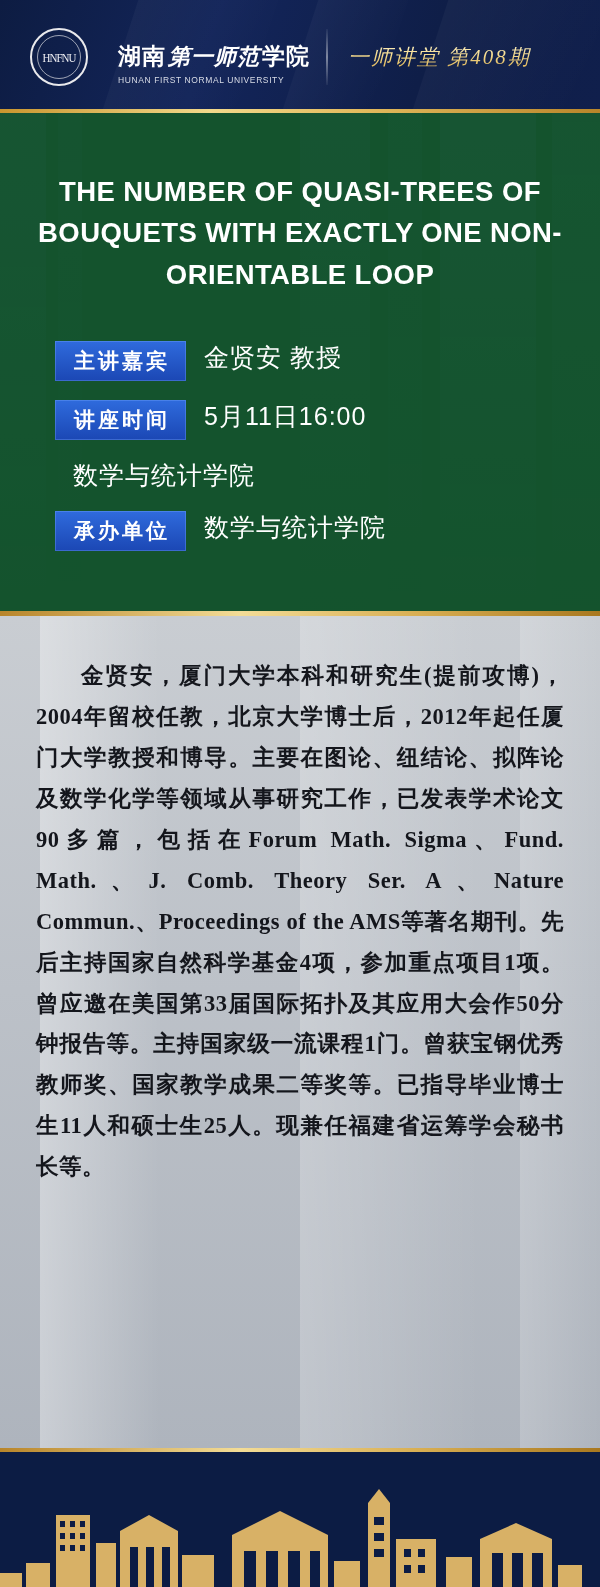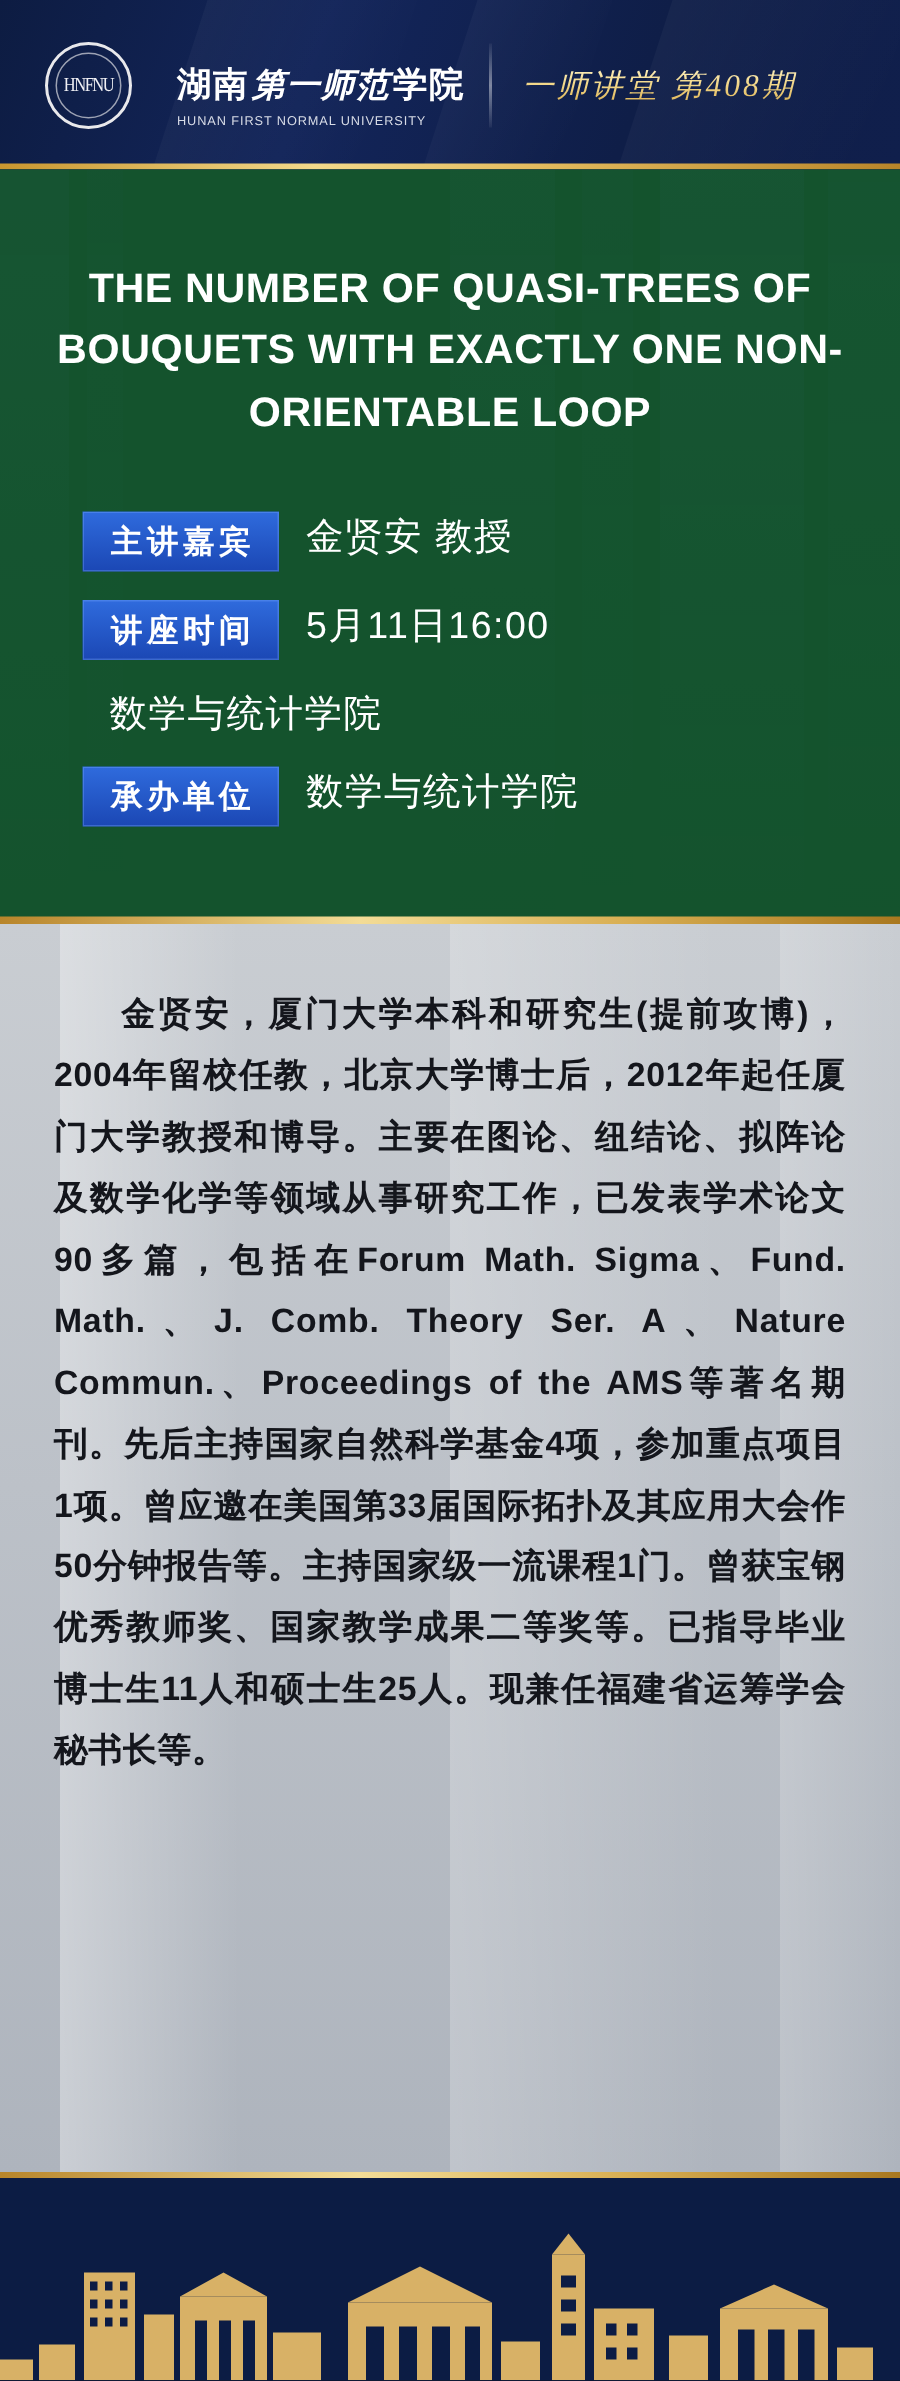--- a/index.html
+++ b/index.html
@@ -215,21 +215,21 @@
   .bio-text {
     position: relative;
     z-index: 3;
     margin: 40px 36px 0;
     color: #14161c;
     font-size: 22.5px;
     line-height: 1.82;
     text-align: justify;
     text-indent: 2em;
     font-weight: bold;
-    font-family: Liberation Sans, sans-serif;
+    font-family: Liberation Serif, serif;
     letter-spacing: 0.5px;
   }
 
   
   .footer {
     position: relative;
     height: 139px;
     background: linear-gradient(180deg, #0c1c44 0%, #102css 40%, #0a1433 100%);
     background-color: #0c1c44;
     overflow: hidden;

